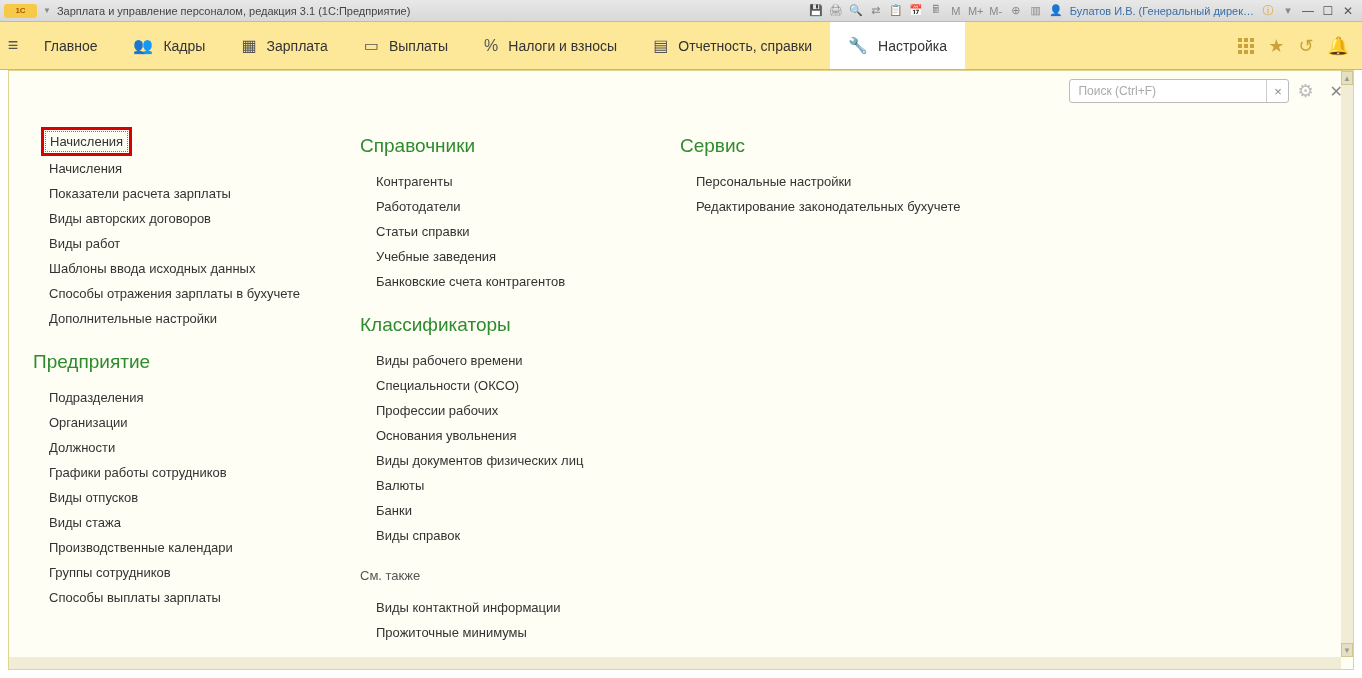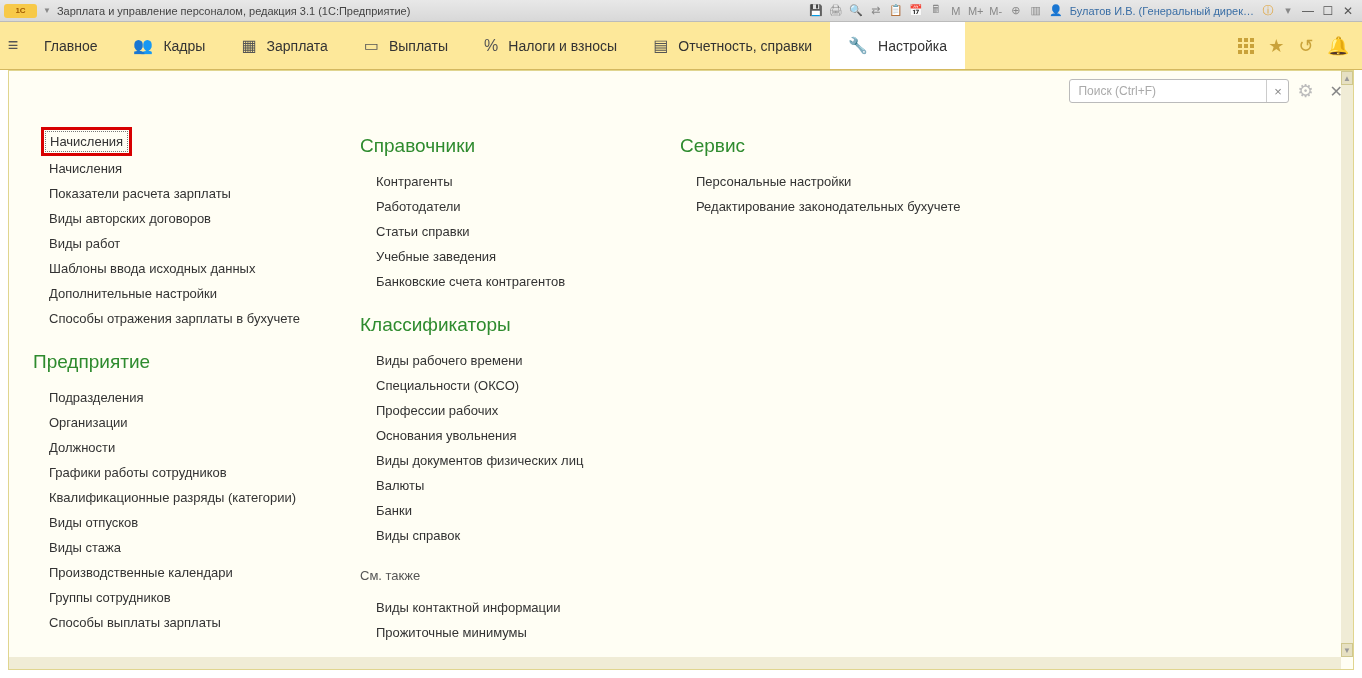--- a/index.html
+++ b/index.html
@@ -339,30 +339,29 @@
   <div class="columns">
 
     <div class="col">
       <ul class="link-list">
         <li class="highlighted">Начисления</li>
         <li>Начисления</li>
         <li>Показатели расчета зарплаты</li>
         <li>Виды авторских договоров</li>
         <li>Виды работ</li>
         <li>Шаблоны ввода исходных данных</li>
+        <li>Способы отражения зарплаты в бухучете</li>
         <li>Дополнительные настройки</li>
-        <li>Способы отражения зарплаты в бухучете</li>
       </ul>
       <div class="section-title">Предприятие</div>
       <ul class="link-list">
         <li>Подразделения</li>
         <li>Организации</li>
         <li>Должности</li>
         <li>Графики работы сотрудников</li>
-        <li>Квалификационные разряды (категории)</li>
         <li>Виды отпусков</li>
         <li>Виды стажа</li>
         <li>Производственные календари</li>
         <li>Группы сотрудников</li>
         <li>Способы выплаты зарплаты</li>
       </ul>
     </div>
 
     <div class="col">
       <div class="section-title">Справочники</div>

